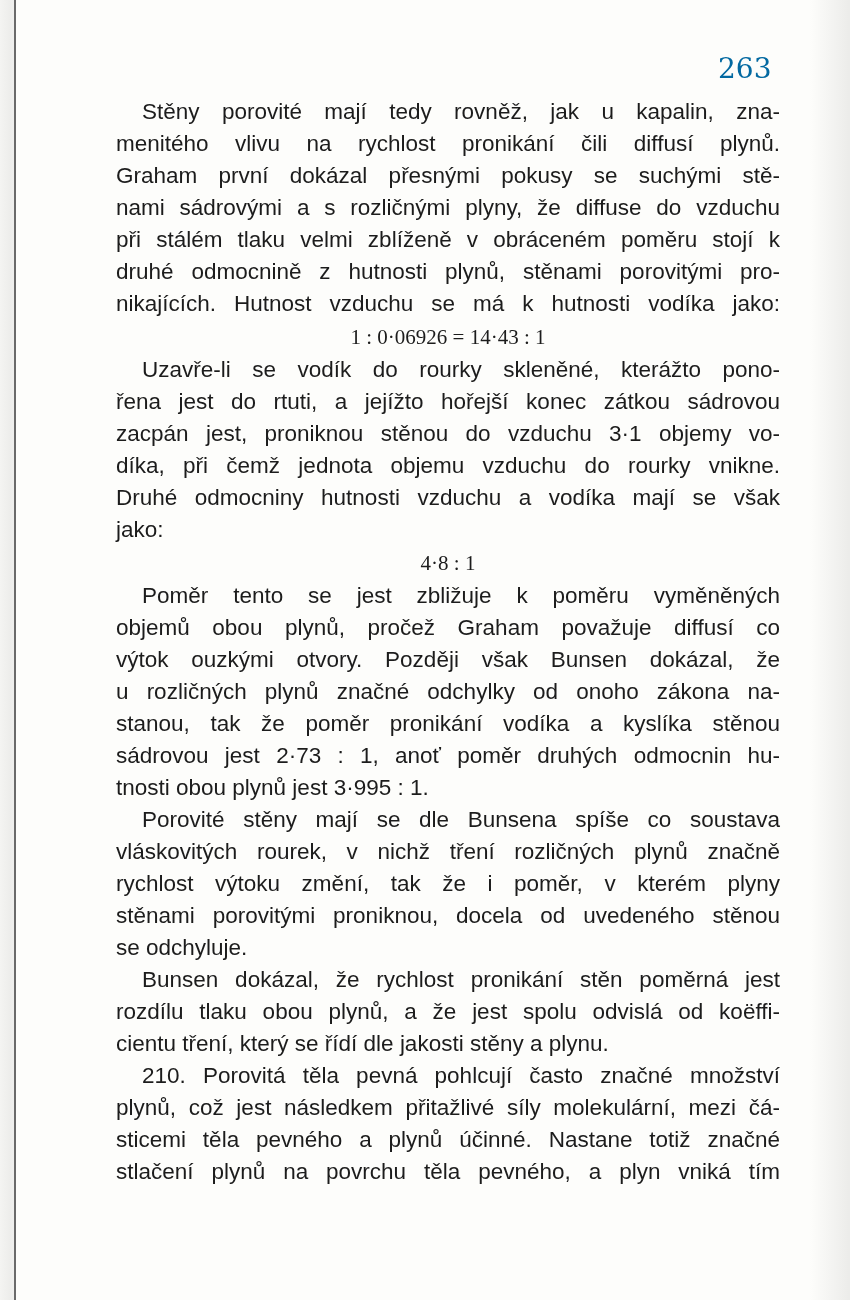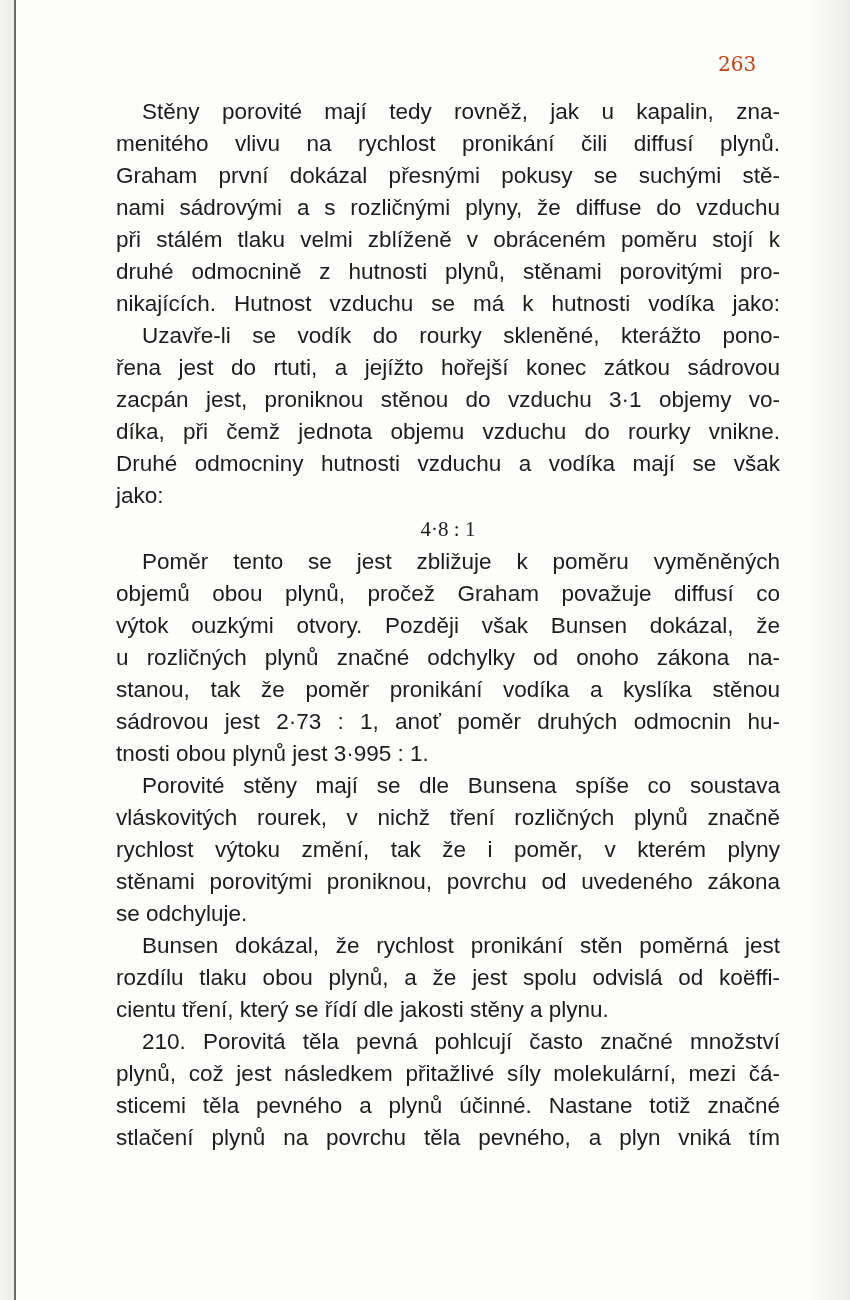--- a/index.html
+++ b/index.html
@@ -36,23 +36,23 @@
       right: 0;
       top: 0;
       width: 40px;
       height: 1300px;
       background: linear-gradient(to right, rgba(240,240,238,0), rgba(228,228,226,0.7));
     }
     .page-number {
       position: absolute;
       left: 718px;
       top: 52px;
-      font-size: 20px;
+      font-size: 28px;
       letter-spacing: 0px;
-      color: #c2410c;
+      color: #0369a1;
     }
     .text-block {
       position: absolute;
       left: 116px;
       top: 96px;
       width: 664px;
     }
     .line {
       display: block;
       height: 32px;
@@ -88,20 +88,21 @@
 <div class="text-block">
 
   <div>
     <span class="line" style="padding-left:26px">Stěny porovité mají tedy rovněž, jak u kapalin, zna-</span>
     <span class="line">menitého vlivu na rychlost pronikání čili diffusí plynů.</span>
     <span class="line">Graham první dokázal přesnými pokusy se suchými stě-</span>
     <span class="line">nami sádrovými a s rozličnými plyny, že diffuse do vzduchu</span>
     <span class="line">při stálém tlaku velmi zblíženě v obráceném poměru stojí k</span>
     <span class="line">druhé odmocnině z hutnosti plynů, stěnami porovitými pro-</span>
     <span class="line">nikajících. Hutnost vzduchu se má k hutnosti vodíka jako:</span>
+    <span class="formula">1 : 0·06926 = 14·43 : 1</span>
   </div>
 
   <div>
     <span class="line" style="padding-left:26px">Uzavře-li se vodík do rourky skleněné, kterážto pono-</span>
     <span class="line">řena jest do rtuti, a jejížto hořejší konec zátkou sádrovou</span>
     <span class="line">zacpán jest, proniknou stěnou do vzduchu 3·1 objemy vo-</span>
     <span class="line">díka, při čemž jednota objemu vzduchu do rourky vnikne.</span>
     <span class="line">Druhé odmocniny hutnosti vzduchu a vodíka mají se však</span>
     <span class="line last">jako:</span>
     <span class="formula">4·8 : 1</span>
@@ -114,21 +115,21 @@
     <span class="line">u rozličných plynů značné odchylky od onoho zákona na-</span>
     <span class="line">stanou, tak že poměr pronikání vodíka a kyslíka stěnou</span>
     <span class="line">sádrovou jest 2·73 : 1, anoť poměr druhých odmocnin hu-</span>
     <span class="line last">tnosti obou plynů jest 3·995 : 1.</span>
   </div>
 
   <div>
     <span class="line" style="padding-left:26px">Porovité stěny mají se dle Bunsena spíše co soustava</span>
     <span class="line">vláskovitých rourek, v nichž tření rozličných plynů značně</span>
     <span class="line">rychlost výtoku změní, tak že i poměr, v kterém plyny</span>
-    <span class="line">stěnami porovitými proniknou, povrchu od uvedeného zákona</span>
+    <span class="line">stěnami porovitými proniknou, docela od uvedeného stěnou</span>
     <span class="line last">se odchyluje.</span>
   </div>
 
   <div>
     <span class="line" style="padding-left:26px">Bunsen dokázal, že rychlost pronikání stěn poměrná jest</span>
     <span class="line">rozdílu tlaku obou plynů, a že jest spolu odvislá od koëffi-</span>
     <span class="line last">cientu tření, který se řídí dle jakosti stěny a plynu.</span>
   </div>
 
   <div>

